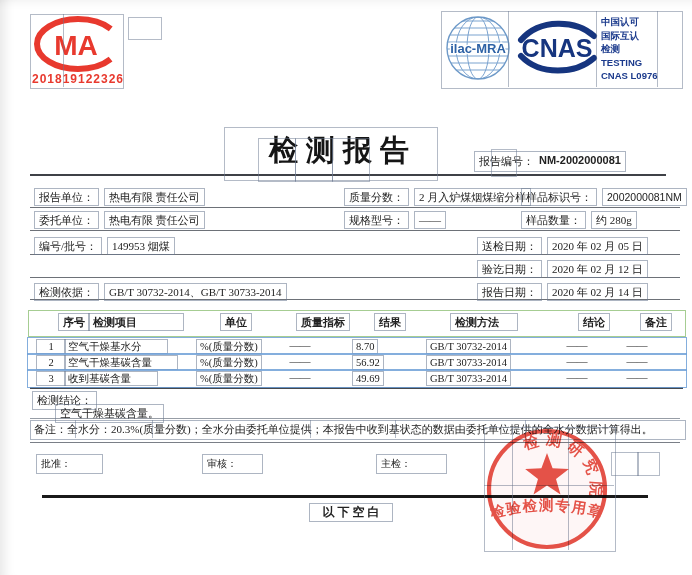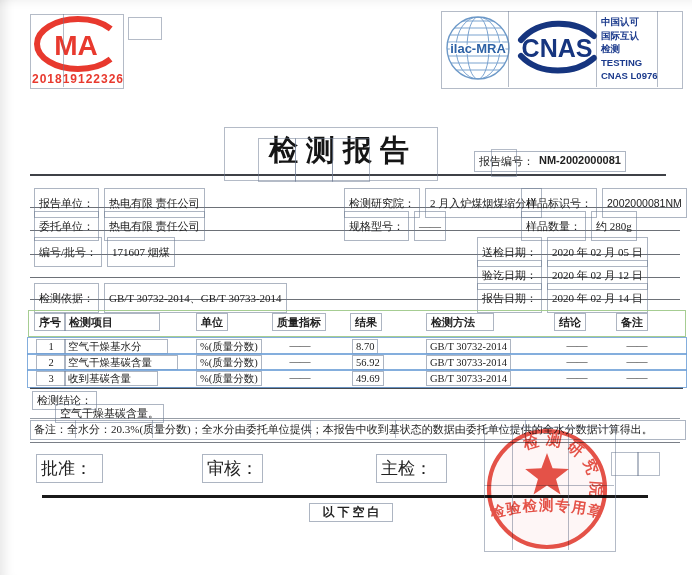--- a/index.html
+++ b/index.html
@@ -9,31 +9,31 @@
     box-shadow:inset 14px 0 12px -10px rgba(0,0,0,.10), inset 0 10px 10px -8px rgba(0,0,0,.06);
   }
   .abs{position:absolute;}
   .ann{border:1px solid rgba(106,120,144,.55);}
   .bluebox{position:absolute;border:1px solid rgba(110,160,215,.85);z-index:6;}
   .greenbox{position:absolute;border:1.5px solid rgba(156,200,134,.9);z-index:6;}
   .hline{position:absolute;z-index:2;}
   .vline{position:absolute;width:1px;background:rgba(106,120,144,.5);z-index:7;}
   .annbox{position:absolute;border:1px solid rgba(106,120,144,.5);z-index:7;background:transparent;}
   .field{position:absolute;display:flex;gap:5px;font-size:11px;white-space:nowrap;z-index:5;align-items:flex-start;}
-  .field .lab,.field .val{padding:7px 4px;line-height:14px;}
-  .hdrcell{position:absolute;top:313px;font-weight:bold;font-size:11px;padding:1px 4px;white-space:nowrap;z-index:5;line-height:14px;}
+  .field .lab,.field .val{padding:1px 4px;line-height:14px;}
+  .hdrcell{position:absolute;top:313px;font-weight:bold;font-size:11px;padding:1px 4px;white-space:nowrap;z-index:5;line-height:14px;margin-left:24px;}
   .trow{position:absolute;left:0;width:692px;height:15px;z-index:5;}
   .cell{position:absolute;font-size:10.5px;line-height:13px;white-space:nowrap;padding:0 3px;}
   .ctr{text-align:center;}
   .sans{font-family:"Liberation Sans","DejaVu Sans",sans-serif;}
   .navy{color:#1b3a8c;}
   #title{position:absolute;left:226px;top:131px;width:234px;text-align:center;
          font-size:29px;font-weight:bold;letter-spacing:8px;color:#151515;z-index:5;}
   #stamp{position:absolute;left:463px;top:423px;z-index:8;mix-blend-mode:multiply;opacity:.93;}
-  .sig{position:absolute;font-size:17px;padding:2px 5px 2px 4px;white-space:nowrap;z-index:5;}
+  .sig{position:absolute;font-size:10px;padding:2px 5px 2px 4px;white-space:nowrap;z-index:5;}
 </style>
 </head>
 <body>
 
 <div id="page">
 
   <div class="abs" style="left:33px;top:15px;z-index:5">
     <svg width="90" height="58" viewBox="0 0 90 58">
       <ellipse cx="45" cy="29" rx="41" ry="25" fill="none" stroke="#e8392e" stroke-width="6" stroke-dasharray="174 36" stroke-dashoffset="-18"></ellipse>
       <text x="43" y="40" text-anchor="middle" font-family="Liberation Sans, DejaVu Sans, sans-serif" font-size="28" font-weight="bold" fill="#e8392e">MA</text>
@@ -100,21 +100,21 @@
   </div>
   <div class="annbox" style="left:491px;top:149px;width:24px;height:26px"></div>
 
   <div class="hline" style="left:30px;top:174px;width:636px;height:2px;background:#3f4147"></div>
 
   <div class="field" style="left:34px;top:188px">
     <span class="lab ann">报告单位：</span>
     <span class="val ann">热电有限 责任公司</span>
   </div>
   <div class="field" style="left:344px;top:188px">
-    <span class="lab ann">检测研究院：</span>
+    <span class="lab ann">质量分数：</span>
     <span class="val ann">2 月入炉煤烟煤缩分样</span>
   </div>
   <div class="field" style="left:521px;top:188px">
     <span class="lab ann">样品标识号：</span>
     <span class="val ann sans" style="font-size:10.5px">2002000081NM</span>
   </div>
   <div class="hline" style="left:30px;top:207px;width:650px;height:1px;background:#6d7178"></div>
 
   <div class="field" style="left:34px;top:211px">
     <span class="lab ann">委托单位：</span>
@@ -125,21 +125,21 @@
     <span class="val ann">——</span>
   </div>
   <div class="field" style="left:521px;top:211px">
     <span class="lab ann">样品数量：</span>
     <span class="val ann">约 280g</span>
   </div>
   <div class="hline" style="left:30px;top:230px;width:650px;height:1px;background:#6d7178"></div>
 
   <div class="field" style="left:34px;top:237px">
     <span class="lab ann">编号/批号：</span>
-    <span class="val ann">171607 烟煤</span>
+    <span class="val ann">149953 烟煤</span>
   </div>
   <div class="field" style="left:477px;top:237px">
     <span class="lab ann">送检日期：</span>
     <span class="val ann">2020 年 02 月 05 日</span>
   </div>
   <div class="hline" style="left:30px;top:254px;width:650px;height:1px;background:#6d7178"></div>
 
   <div class="field" style="left:477px;top:260px">
     <span class="lab ann">验讫日期：</span>
     <span class="val ann">2020 年 02 月 12 日</span>

